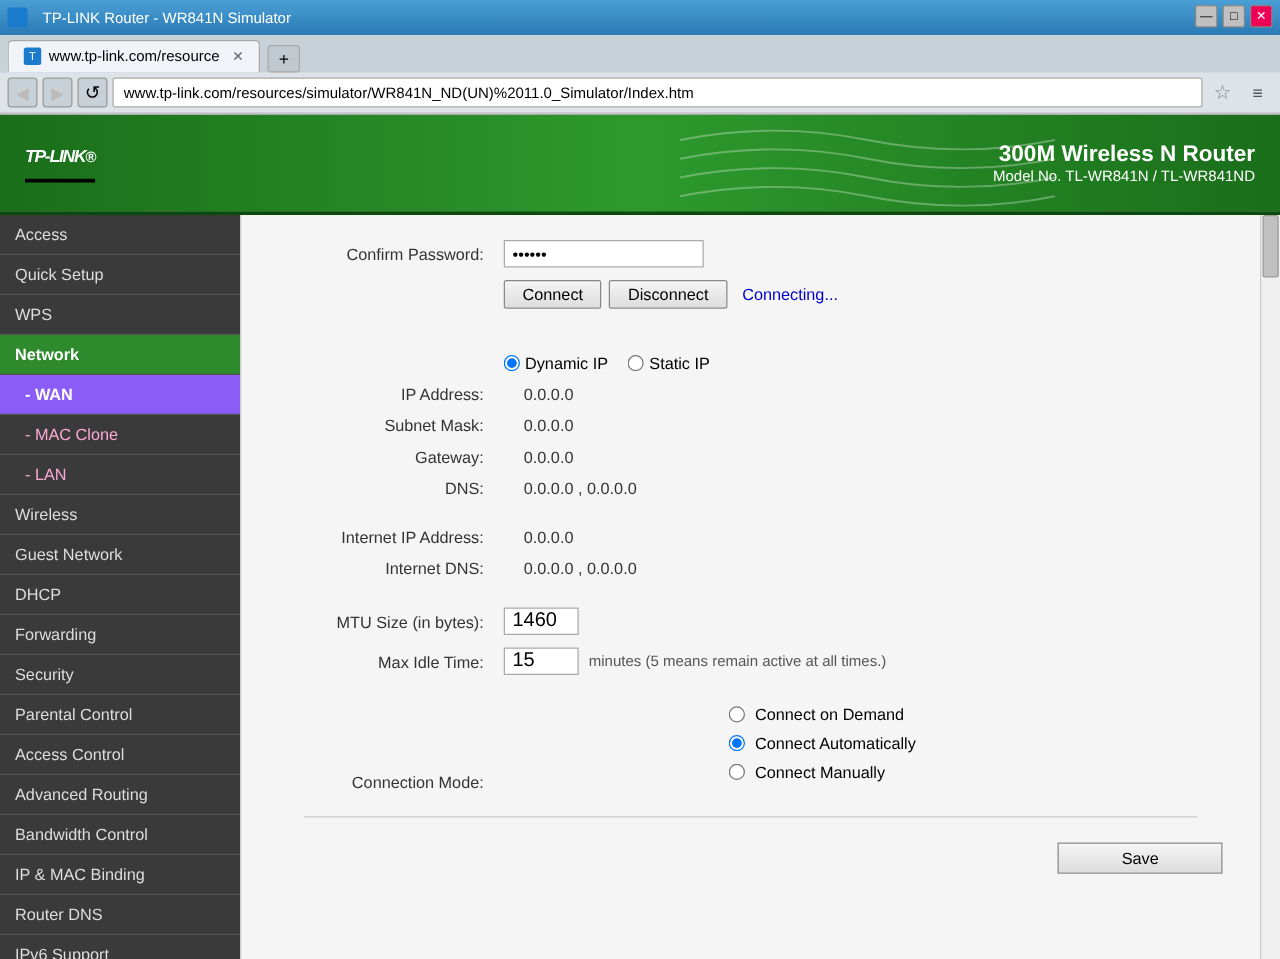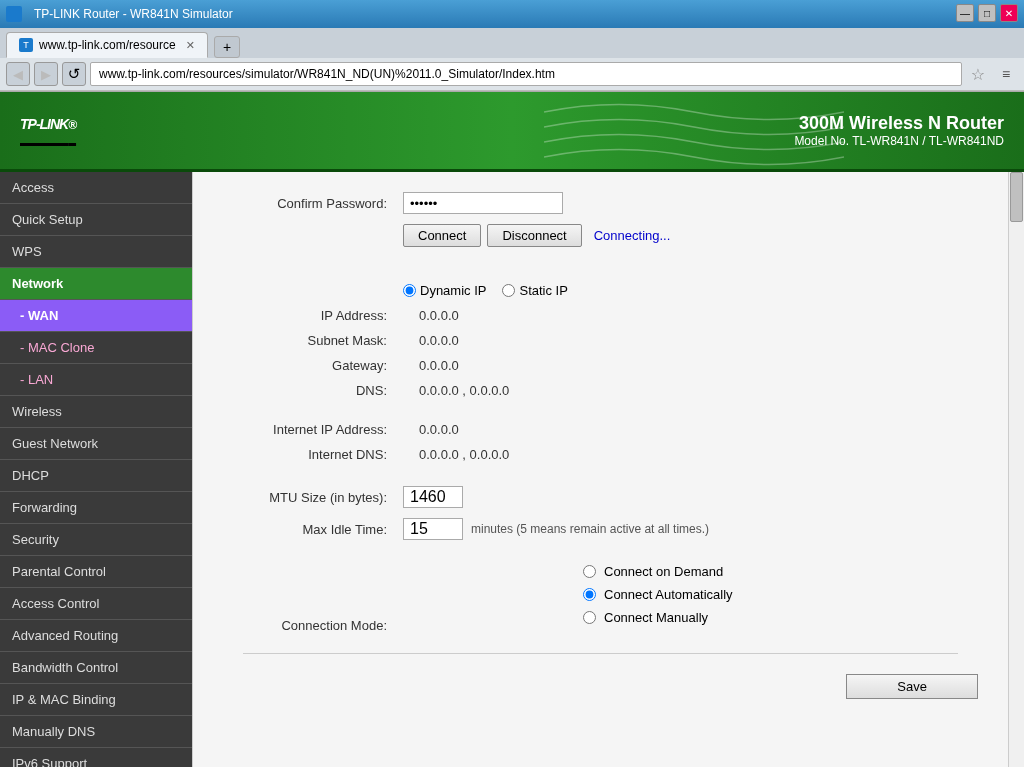--- a/index.html
+++ b/index.html
@@ -417,21 +417,21 @@
       <div class="sidebar-item">Wireless</div>
       <div class="sidebar-item">Guest Network</div>
       <div class="sidebar-item">DHCP</div>
       <div class="sidebar-item">Forwarding</div>
       <div class="sidebar-item">Security</div>
       <div class="sidebar-item">Parental Control</div>
       <div class="sidebar-item">Access Control</div>
       <div class="sidebar-item">Advanced Routing</div>
       <div class="sidebar-item">Bandwidth Control</div>
       <div class="sidebar-item">IP &amp; MAC Binding</div>
-      <div class="sidebar-item">Manually DNS</div>
+      <div class="sidebar-item">Router DNS</div>
       <div class="sidebar-item">IPv6 Support</div>
 
     </div>
 
     <div class="content-area" style="padding-right:16px;">
       <div class="form-section">
 
         <div class="form-row">
           <div class="form-label">Confirm Password:</div>
           <input class="confirm-pwd-input" type="password" value="••••••" style="">

